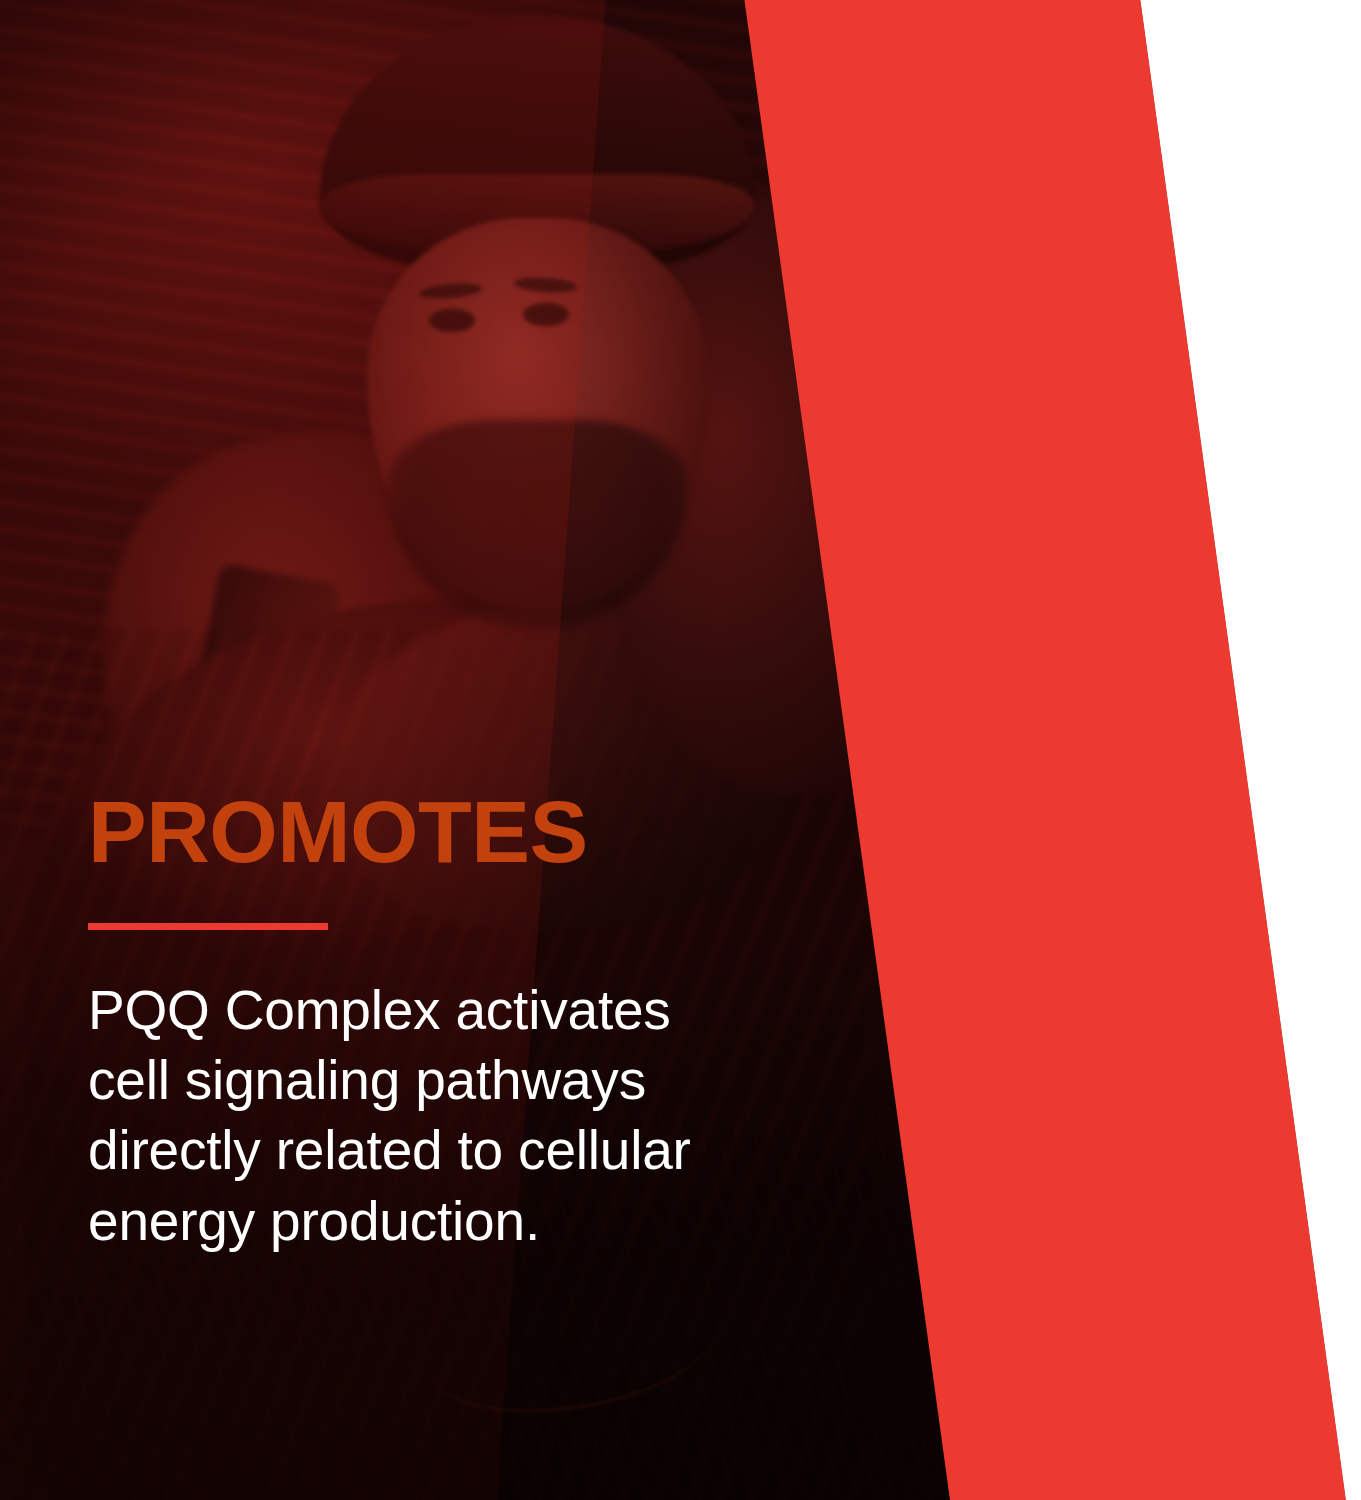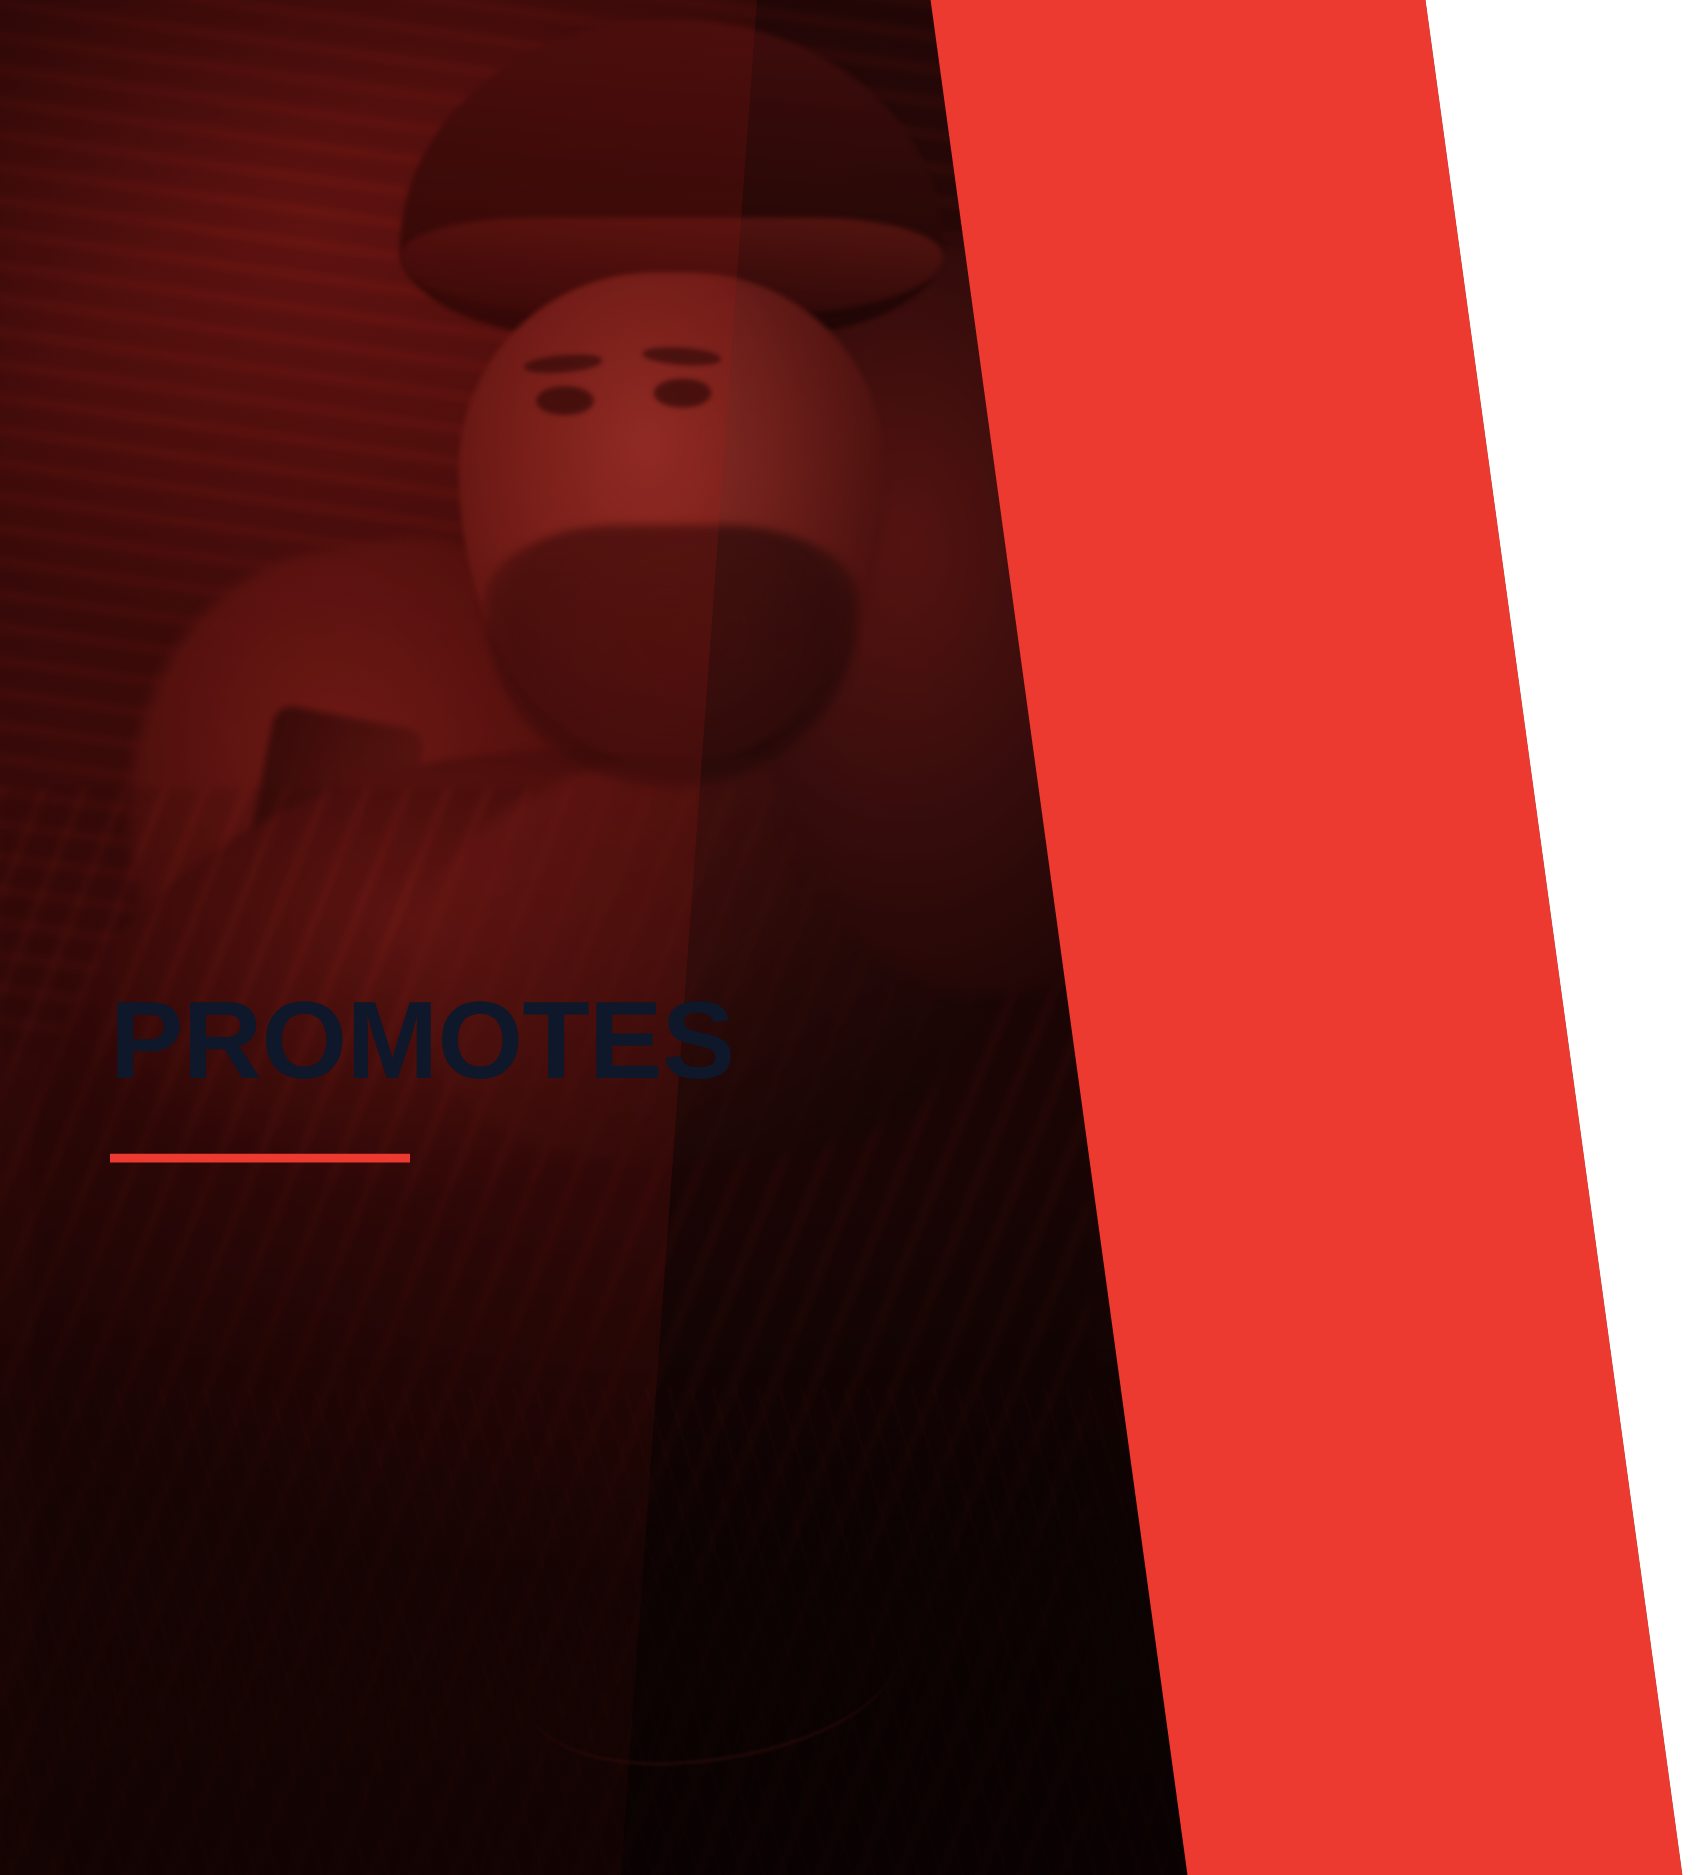--- a/index.html
+++ b/index.html
@@ -292,21 +292,21 @@
   
   .content {
     position: absolute;
     left: 88px;
     top: 783px;
     width: 690px;
   }
 
   .headline {
     margin: 0;
-    color: #0f172a;
+    color: #c2410c;
     font-family: "Liberation Sans", sans-serif;
     font-weight: bold;
     font-size: 88px;
     line-height: 1.12;
     letter-spacing: -0.5px;
     text-transform: uppercase;
   }
   .headline .hl-line { display: block; white-space: nowrap; }
 
   .accent-rule {
@@ -367,15 +367,16 @@
 
   <div class="red-band"></div>
 
   <div class="white-field"></div>
 
   <div class="content">
     <h1 class="headline">
       <span class="hl-line">PROMOTES</span>
     </h1>
     <div class="accent-rule"></div>
+    <p class="body-copy">PQQ Complex activates cell signaling pathways directly related to cellular energy production.</p>
   </div>
 
 </div>
 
 </body></html>

